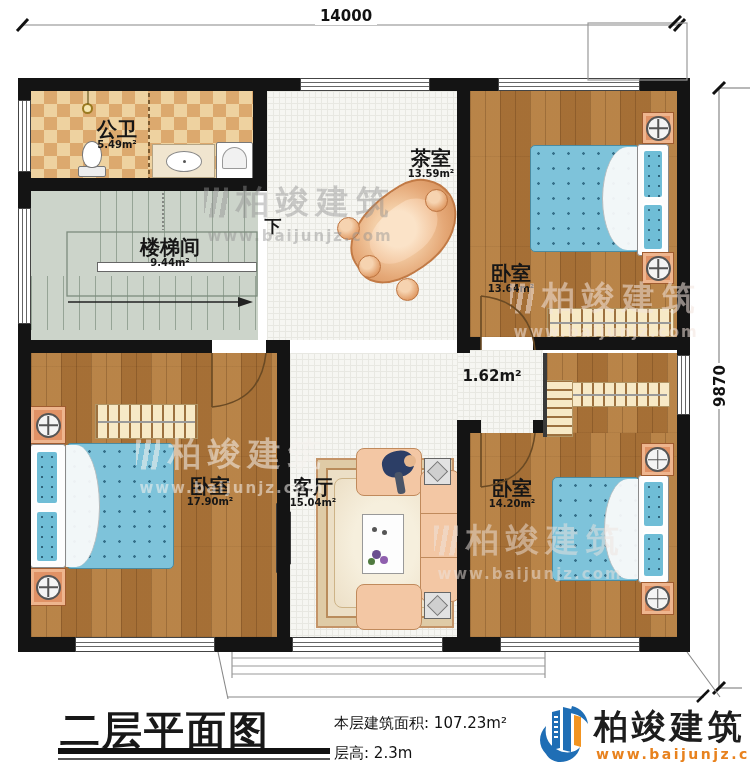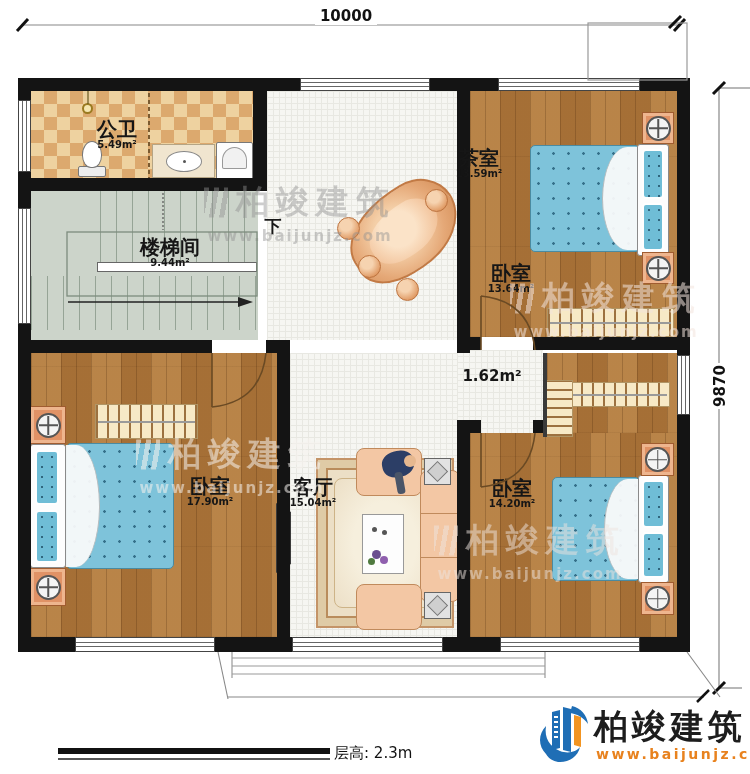--- a/index.html
+++ b/index.html
@@ -173,21 +173,21 @@
 <div class="abs win win-h" style="left:500px;top:637px;width:140px;height:15px;"></div>
 
 <div class="abs lbl" style="left:117px;top:119px;">
   <div class="rname">公卫</div>
   <div class="rarea">5.49m²</div>
 </div>
 <div class="abs lbl" style="left:170px;top:237px;">
   <div class="rname">楼梯间</div>
   <div class="rarea">9.44m²</div>
 </div>
-<div class="abs lbl" style="left:431px;top:148px;margin-left:48px;">
+<div class="abs lbl" style="left:431px;top:148px;">
   <div class="rname">茶室</div>
   <div class="rarea">13.59m²</div>
 </div>
 <div class="abs lbl" style="left:511px;top:263px;">
   <div class="rname">卧室</div>
   <div class="rarea">13.64m²</div>
 </div>
 <div class="abs lbl" style="left:492px;top:369px;">
   <div class="rname" style="font-size:15px;">1.62m²</div>
 </div>
@@ -280,26 +280,31 @@
       <path d="M232,666 L545,666"></path>
       <path d="M232,674 L545,674"></path>
   </g>
 
   <path d="M218,652 L228,699" stroke="#888" stroke-width="1.1"></path>
   <path d="M687,652 L720,697" stroke="#888" stroke-width="1.1"></path>
   <path d="M228,697 L704,697" stroke="#888" stroke-width="1.1"></path>
   <path d="M697,702 L709,690" stroke="#111" stroke-width="2.5"></path>
 </svg>
 
-<div class="abs dimlbl" style="left:315px;top:7px;width:62px;">10000</div>
+<div class="abs dimlbl" style="left:315px;top:7px;width:62px;">14000</div>
 <div class="abs dimlbl" style="left:697px;top:377px;width:46px;transform:rotate(-90deg);">9870</div>
 
 <div class="abs" style="left:0;top:700px;width:750px;height:74px;z-index:9;">
+  <div class="abs" style="left:60px;top:3px;font-size:40px;font-weight:bold;color:#181818;letter-spacing:2px;">二层平面图</div>
   <div class="abs" style="left:58px;top:48px;width:272px;height:6px;background:#111;"></div>
   <div class="abs" style="left:58px;top:58px;width:272px;height:2px;background:#555;"></div>
+  <div class="abs" style="left:334px;top:14px;font-size:15px;color:#111;font-weight:500;">
+    <span>本层建筑面积:</span>
+    <span>107.23m²</span>
+  </div>
   <div class="abs" style="left:334px;top:44px;font-size:15px;color:#111;font-weight:500;">
     <span>层高:</span>
     <span>2.3m</span>
   </div>
   <svg class="abs" width="54" height="66" viewBox="0 0 54 66" style="left:536px;top:0;">
     <path d="M10 54 C2 46 2 34 10 26 C8 38 14 47 24 51 C32 54 40 52 44 47 C42 57 32 63 22 62 C17 61 13 59 10 54 Z" fill="#1f6eb5"></path>
     <polygon points="16,12 24,10 24,48 16,50" fill="#1f6eb5"></polygon>
     <polygon points="27,7 35,9 35,52 27,50" fill="#1f6eb5"></polygon>
     <polygon points="38,15 45,17 45,47 38,45" fill="#f29421"></polygon>
     <path d="M36 6 C45 8 51 15 52 24 C47 17 41 14 34 13 Z" fill="#1f6eb5"></path>

